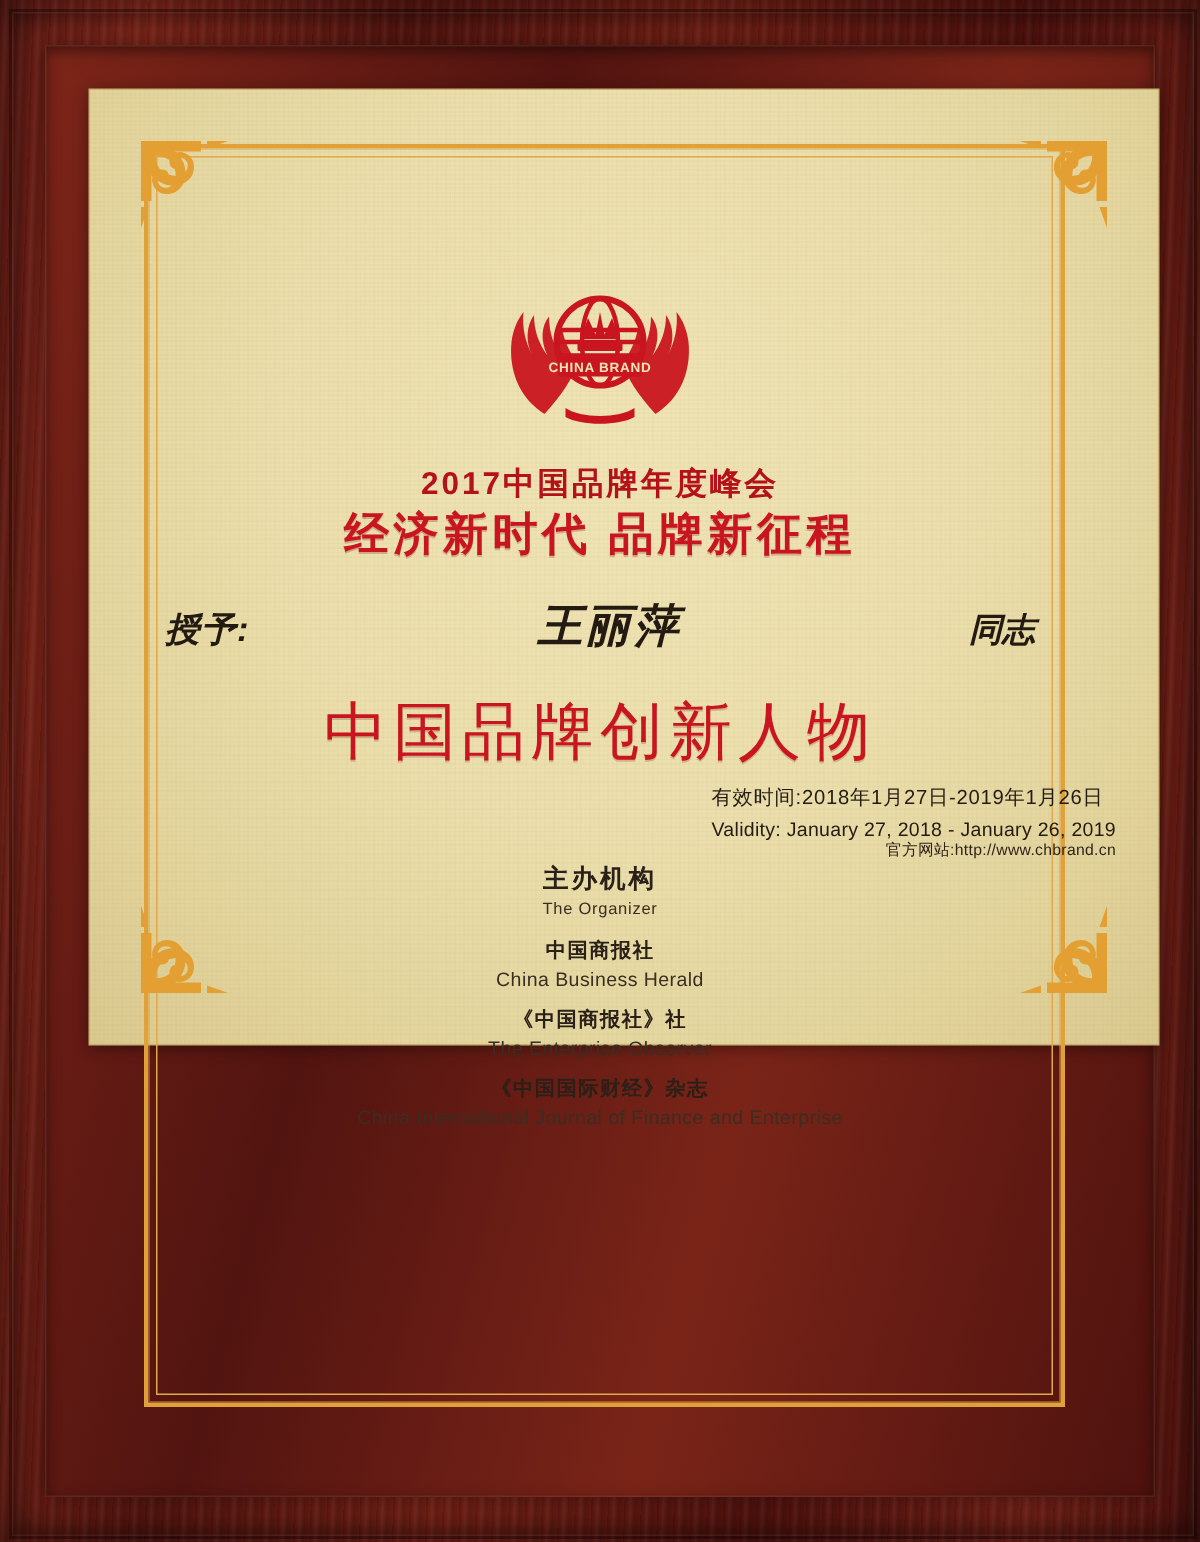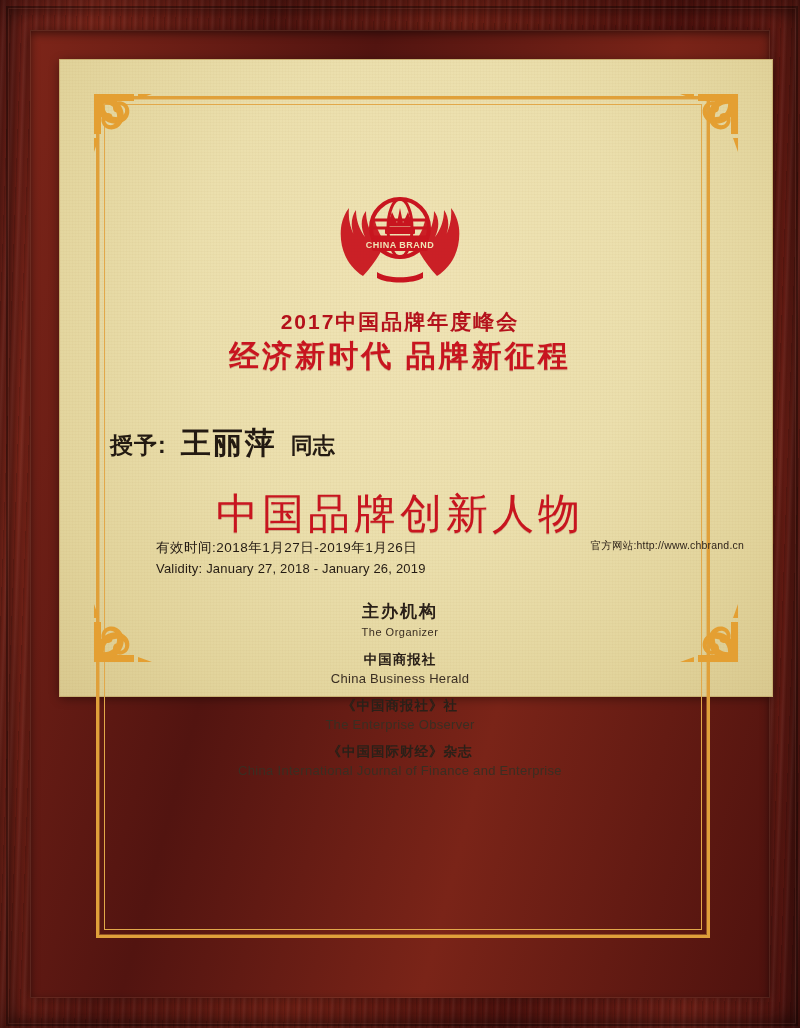--- a/index.html
+++ b/index.html
@@ -127,31 +127,32 @@
     font-size: 21px;
     font-weight: bold;
     color: #b4111b;
     letter-spacing: 2px;
   }
   .slogan {
     font-size: 30px;
     font-weight: bold;
     color: #c8151f;
     letter-spacing: 3px;
-    margin-bottom: 46px;
+    margin-bottom: 20px;
     text-shadow: 0 1px 0 rgba(120,20,20,0.25);
   }
 
   .award-line {
     margin-bottom: 22px;
     display: flex;
     align-items: baseline;
-    justify-content: flex-start;
+    justify-content: space-between;
     gap: 8px;
     color: #231a12;
+    font-style: italic;
   }
   .award-line .prefix {
     font-size: 23px;
     font-weight: bold;
     letter-spacing: 1px;
   }
   .award-line .recipient {
     font-size: 30px;
     font-weight: bold;
     letter-spacing: 2px;
@@ -199,21 +200,23 @@
 
   
   .footer {
     position: absolute;
     left: 96px;
     bottom: 120px;
     width: 588px;
   }
   .footer-flex {
     display: flex;
+    align-items: flex-end;
     justify-content: space-between;
+    flex-direction: column;
   }
   .validity { text-align: left; color: #241b13; }
   .validity-cn {
     font-size: 13.5px;
     letter-spacing: 0.5px;
     margin-bottom: 4px;
   }
   .validity-en {
     font-size: 13px;
     letter-spacing: 0.2px;

